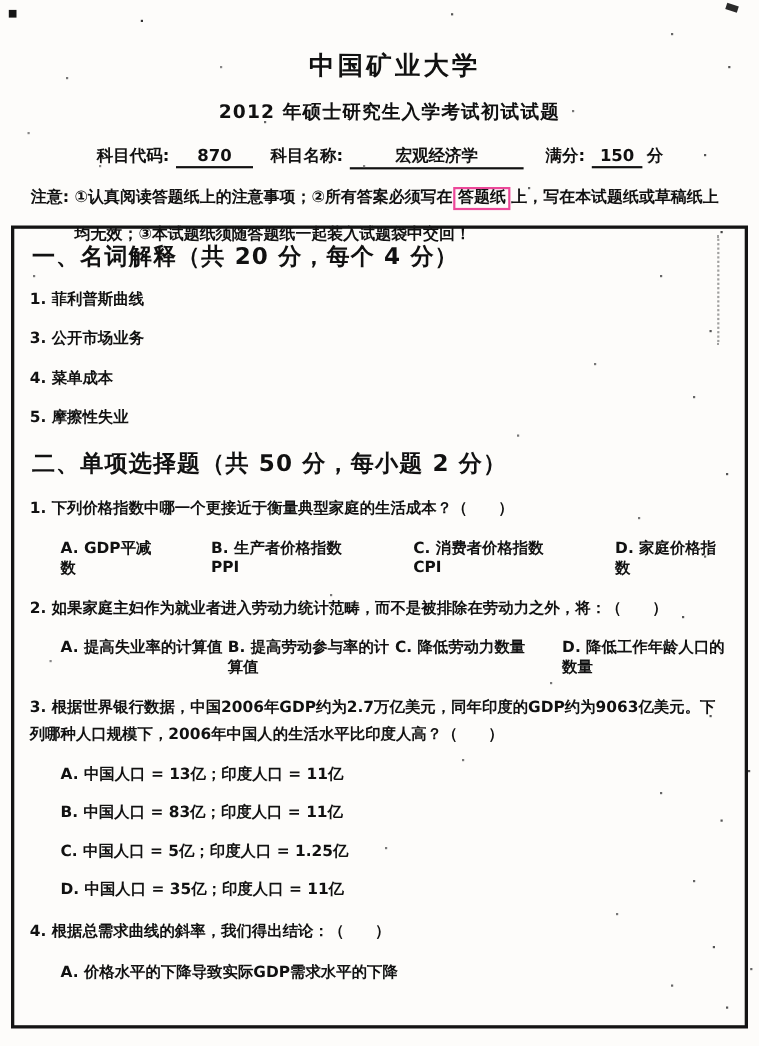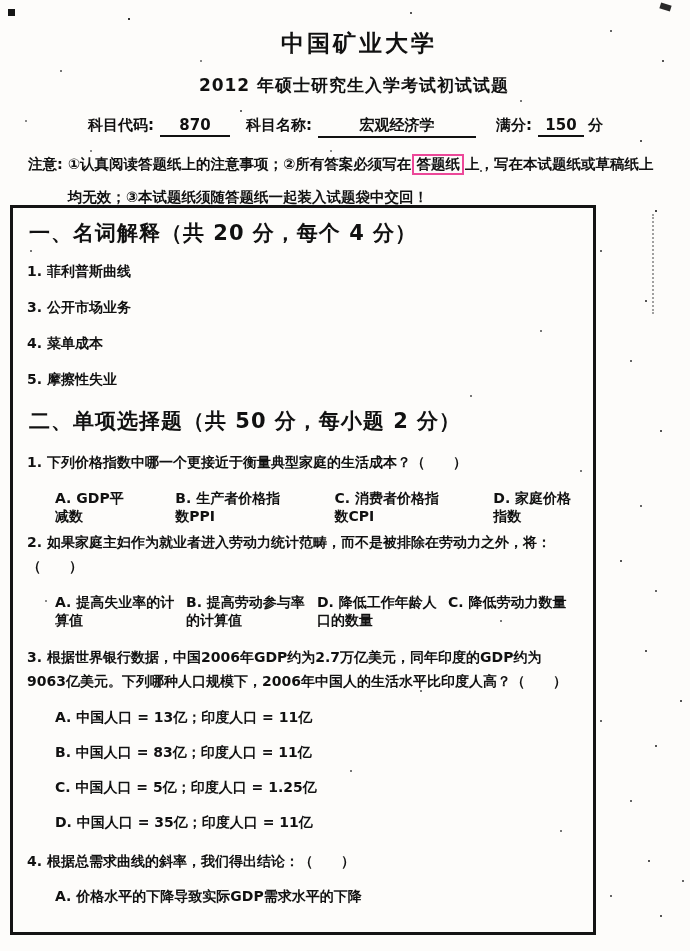--- a/index.html
+++ b/index.html
@@ -24,21 +24,21 @@
       620px 560px #555, 655px 590px #666, 500px 620px #777, 645px 650px #555, 420px 690px #777,
       600px 720px #666, 655px 745px #555, 350px 770px #777, 630px 800px #666, 560px 830px #777,
       648px 860px #555, 610px 895px #666, 660px 915px #555, 200px 60px #888, 330px 150px #888,
       30px 250px #777, 45px 600px #888, 25px 120px #888, 680px 700px #555, 682px 880px #666;
   }
   .mark-tl { position: absolute; left: 8px; top: 9px; width: 7px; height: 7px; background: #151515; }
   .mark-tr { position: absolute; left: 660px; top: 4px; width: 11px; height: 6px; background: #2a2a2a; transform: rotate(18deg); }
   .scan-dashes { position: absolute; left: 652px; top: 214px; height: 100px; width: 0; border-left: 2px dotted #555; opacity: .55; }
 
   .university {
-    margin: 28px 0 0 28px;
+    margin: 44px 0 0 28px;
     text-align: center;
     font-size: 23px; font-weight: bold; letter-spacing: 3px;
   }
   .exam-title {
     margin: 15px 0 0 18px;
     text-align: center;
     font-size: 17px; font-weight: bold; letter-spacing: 1px;
   }
   .meta-line {
     margin: 19px 0 0 88px;
@@ -53,30 +53,30 @@
     display: flex; align-items: flex-start;
     margin: 10px 0 0 28px; width: 648px;
     font-size: 14.5px; font-weight: bold; line-height: 2.25;
   }
   .notice-label { flex: 0 0 auto; }
   .notice-body { margin-left: 5px; }
   .boxed { border: 2px solid #ec4899; padding: 0 2px 1px 2px; margin: 0 1px; }
 
   .main-box {
     position: absolute; left: 10px; top: 205px;
-    width: 586px; height: 730px;
+    width: 670px; height: 730px;
     border: 3px solid #141414; box-sizing: border-box;
     padding: 8px 14px 0 12px;
     overflow: hidden;
   }
   .sec-heading { font-size: 21px; font-weight: bold; margin: 3px 0 15px 4px; letter-spacing: 1px; }
   .term { font-size: 14px; font-weight: bold; margin: 16px 0 18px 2px; }
   .q-stem { font-size: 14px; font-weight: bold; margin: 0 0 15px 2px; line-height: 1.75; }
   .opt { font-size: 14px; font-weight: bold; }
-  .opts-row { display: flex; gap: 42px; padding-left: 30px; margin-bottom: 4px; justify-content: space-between; }
+  .opts-row { display: flex; gap: 42px; padding-left: 30px; margin-bottom: 15px; justify-content: space-between; }
   .opts-grid { display: grid; grid-template-columns: 1fr 1fr 1fr 1fr; row-gap: 16px; padding-left: 30px; margin-bottom: 15px; }
   .opts-stack .opt { display: block; padding-left: 30px; margin-bottom: 17px; }
 </style>
 </head>
 <body>
 
 <div class="page">
 
   <div class="speckles"></div>
   <div class="mark-tl"></div>
@@ -116,22 +116,22 @@
         <span class="opt">C. 消费者价格指数CPI</span>
         <span class="opt">D. 家庭价格指数</span>
       </div>
     </div>
 
     <div class="q">
       <div class="q-stem">2. 如果家庭主妇作为就业者进入劳动力统计范畴，而不是被排除在劳动力之外，将：（　　）</div>
       <div class="opts-grid">
         <span class="opt">A. 提高失业率的计算值</span>
         <span class="opt">B. 提高劳动参与率的计算值</span>
+        <span class="opt">C. 降低劳动力数量</span>
         <span class="opt">D. 降低工作年龄人口的数量</span>
-        <span class="opt">C. 降低劳动力数量</span>
       </div>
     </div>
 
     <div class="q opts-stack">
       <div class="q-stem">3. 根据世界银行数据，中国2006年GDP约为2.7万亿美元，同年印度的GDP约为9063亿美元。下列哪种人口规模下，2006年中国人的生活水平比印度人高？（　　）</div>
       <span class="opt">A. 中国人口 = 13亿；印度人口 = 11亿</span>
       <span class="opt">B. 中国人口 = 83亿；印度人口 = 11亿</span>
       <span class="opt">C. 中国人口 = 5亿；印度人口 = 1.25亿</span>
       <span class="opt">D. 中国人口 = 35亿；印度人口 = 11亿</span>
     </div>

